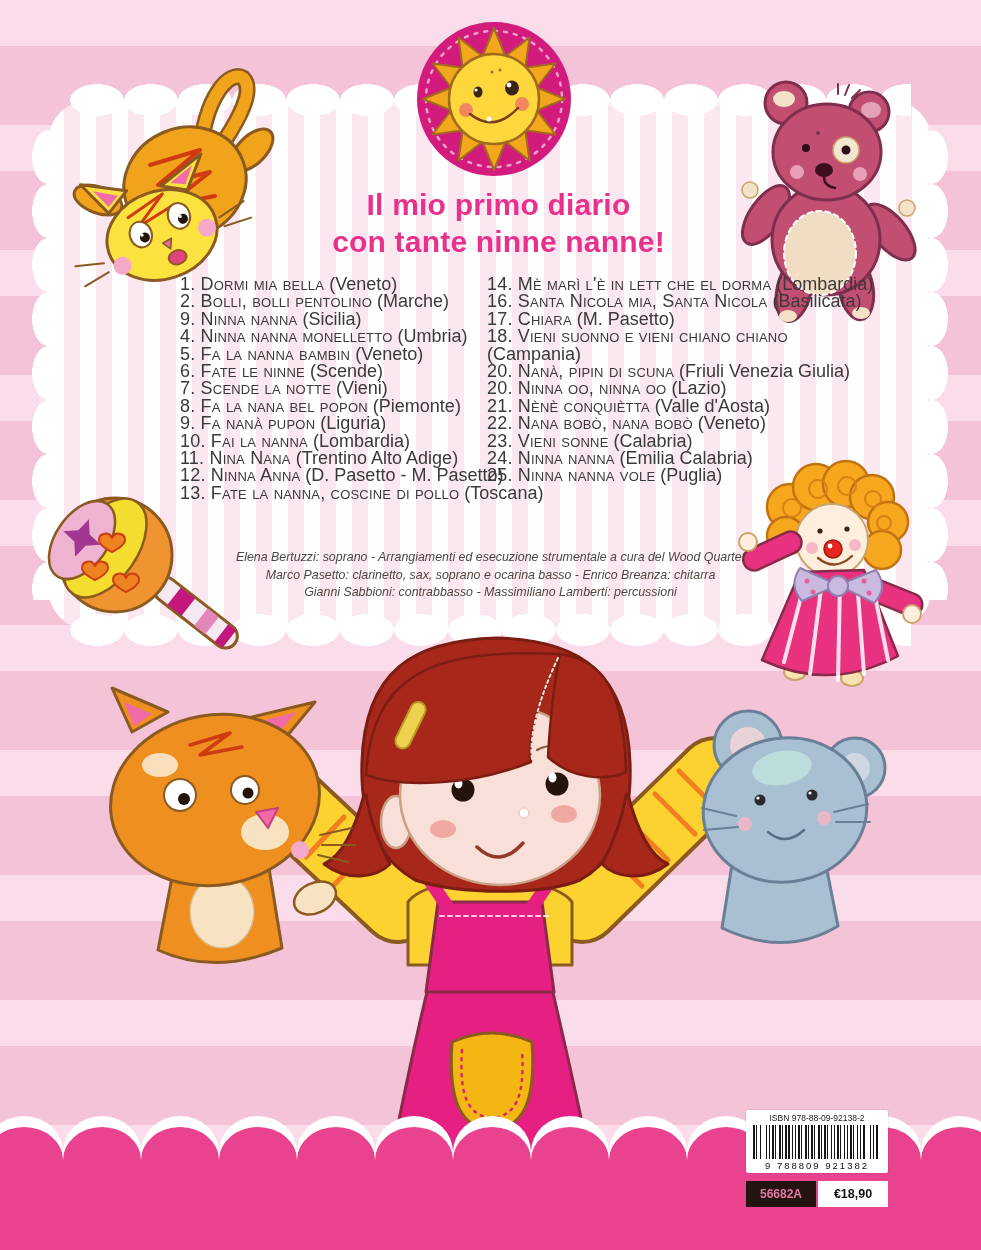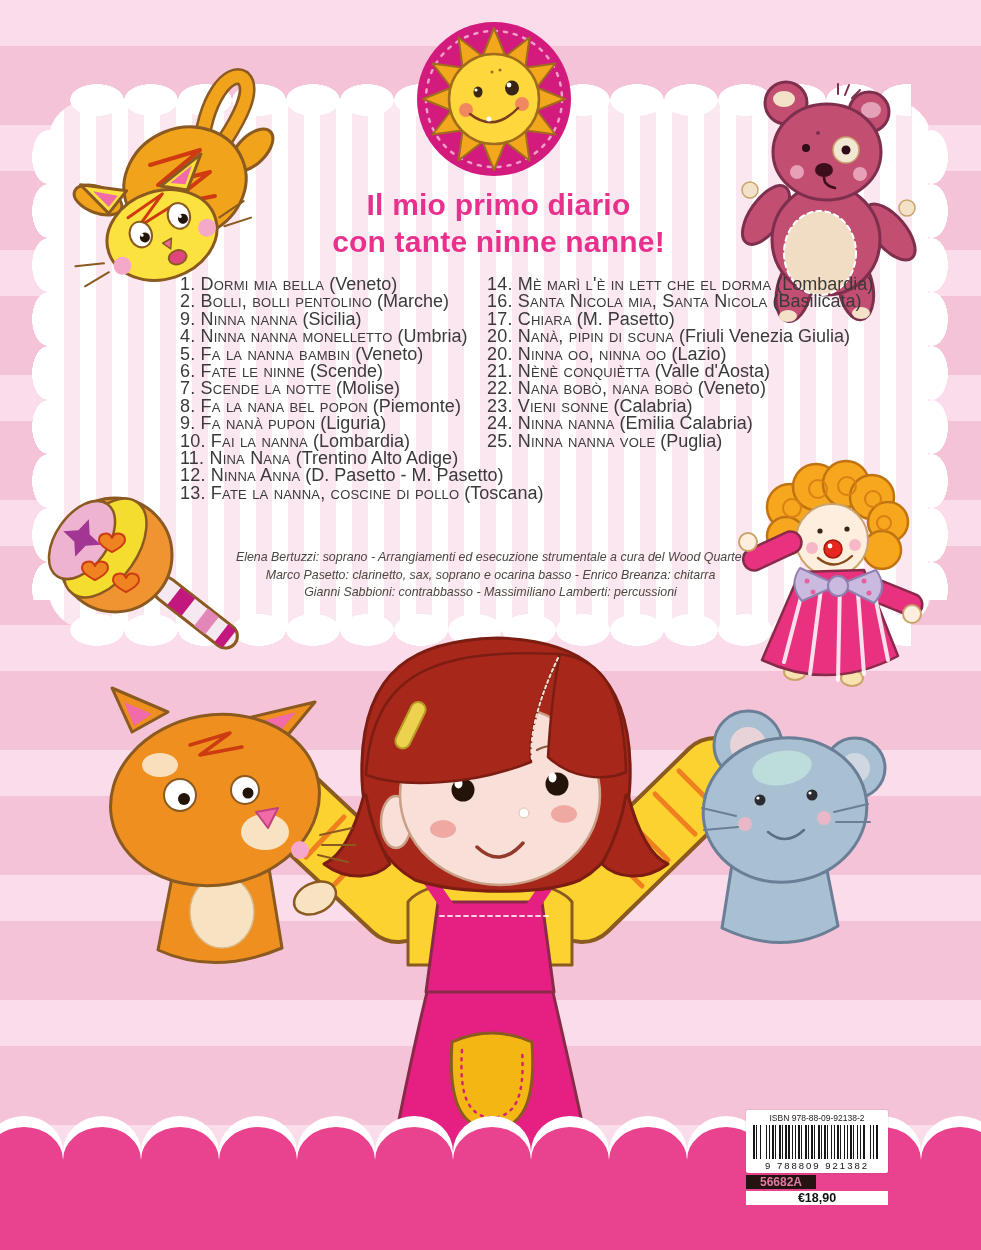--- a/index.html
+++ b/index.html
@@ -39,21 +39,21 @@
 
   .credits { position:absolute; top:549px; left:120px; right:120px; text-align:center;
     font-size:12.4px; line-height:17.5px; font-style:italic; color:#4c4540; z-index:3; }
 
   .barcode-block { position:absolute; left:746px; top:1110px; width:142px; z-index:5; }
   .barcode-box { background:#fff; border-radius:2px; padding:3px 4px 2px; box-shadow:0 0 0 1px rgba(0,0,0,.05); }
   .isbn   { font-size:8.5px; text-align:center; color:#222; }
   .bars   { height:34px; margin:2px 3px 1px;
     background: repeating-linear-gradient(90deg, #161616 0 1.5px, #fff 1.5px 3px, #161616 3px 4px, #fff 4px 6.5px); }
   .digits { font-size:9.5px; text-align:center; letter-spacing:2px; color:#111; }
-  .barcode-row { display:flex; gap:2px; margin-top:2px; height:26px;flex-direction:column; }
+  .barcode-row { display:flex; gap:2px; margin-top:8px; height:26px; }
   .code-box  { width:70px; background:#241310; color:#e07ba2; font-weight:bold; font-size:12px;
     display:flex; align-items:center; justify-content:center; }
   .price-box { flex:1; background:#fff; color:#111; font-weight:bold; font-size:12.5px;
     display:flex; align-items:center; justify-content:center; }
 </style>
 </head>
 <body>
 
 <div class="panel"></div>
 <div class="sc sc-top"></div>
@@ -321,33 +321,34 @@
   <div>con tante ninne nanne!</div>
 </div>
 
 <div class="col col-left">
   <div class="item"><span class="t">1. Dormi mia bella</span> <span class="r">(Veneto)</span></div>
   <div class="item"><span class="t">2. Bolli, bolli pentolino</span> <span class="r">(Marche)</span></div>
   <div class="item"><span class="t">9. Ninna nanna</span> <span class="r">(Sicilia)</span></div>
   <div class="item"><span class="t">4. Ninna nanna monelletto</span> <span class="r">(Umbria)</span></div>
   <div class="item"><span class="t">5. Fa la nanna bambin</span> <span class="r">(Veneto)</span></div>
   <div class="item"><span class="t">6. Fate le ninne</span> <span class="r">(Scende)</span></div>
-  <div class="item"><span class="t">7. Scende la notte</span> <span class="r">(Molise)</span></div>
+  <div class="item"><span class="t">7. Scende la notte</span> <span class="r">(Vieni)</span></div>
   <div class="item"><span class="t">8. Fa la nana bel popon</span> <span class="r">(Piemonte)</span></div>
   <div class="item"><span class="t">9. Fa nanà pupon</span> <span class="r">(Liguria)</span></div>
   <div class="item"><span class="t">10. Fai la nanna</span> <span class="r">(Lombardia)</span></div>
   <div class="item"><span class="t">11. Nina Nana</span> <span class="r">(Trentino Alto Adige)</span></div>
   <div class="item"><span class="t">12. Ninna Anna</span> <span class="r">(D. Pasetto - M. Pasetto)</span></div>
   <div class="item"><span class="t">13. Fate la nanna, coscine di pollo</span> <span class="r">(Toscana)</span></div>
 </div>
 
 <div class="col col-right">
   <div class="item"><span class="t">14. Mè marì l'è in lett che el dorma</span> <span class="r">(Lombardia)</span></div>
   <div class="item"><span class="t">16. Santa Nicola mia, Santa Nicola</span> <span class="r">(Basilicata)</span></div>
   <div class="item"><span class="t">17. Chiara</span> <span class="r">(M. Pasetto)</span></div>
+  <div class="item wrap-region"><span class="t">18. Vieni suonno e vieni chiano chiano</span> <span class="r">(Campania)</span></div>
   <div class="item"><span class="t">20. Nanà, pipin di scuna</span> <span class="r">(Friuli Venezia Giulia)</span></div>
   <div class="item"><span class="t">20. Ninna oo, ninna oo</span> <span class="r">(Lazio)</span></div>
   <div class="item"><span class="t">21. Nènè conquiètta</span> <span class="r">(Valle d'Aosta)</span></div>
   <div class="item"><span class="t">22. Nana bobò, nana bobò</span> <span class="r">(Veneto)</span></div>
   <div class="item"><span class="t">23. Vieni sonne</span> <span class="r">(Calabria)</span></div>
   <div class="item"><span class="t">24. Ninna nanna</span> <span class="r">(Emilia Calabria)</span></div>
   <div class="item"><span class="t">25. Ninna nanna vole</span> <span class="r">(Puglia)</span></div>
 </div>
 
 <div class="credits">

